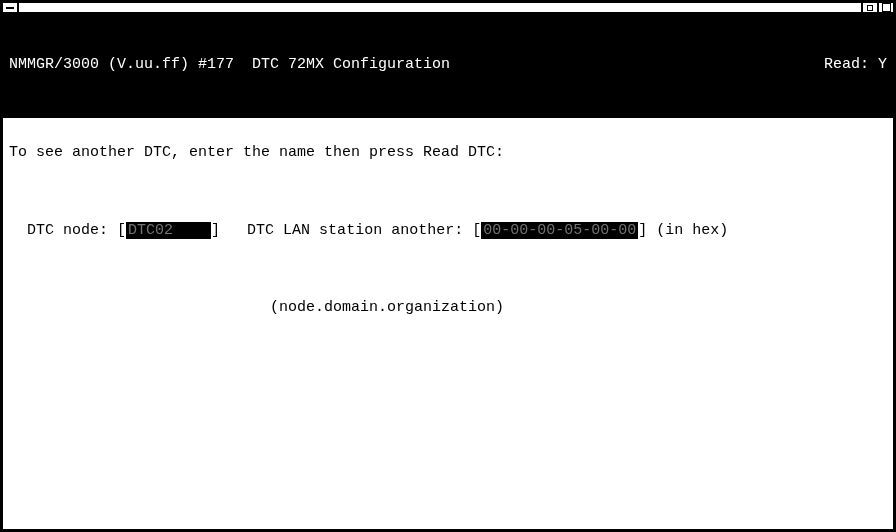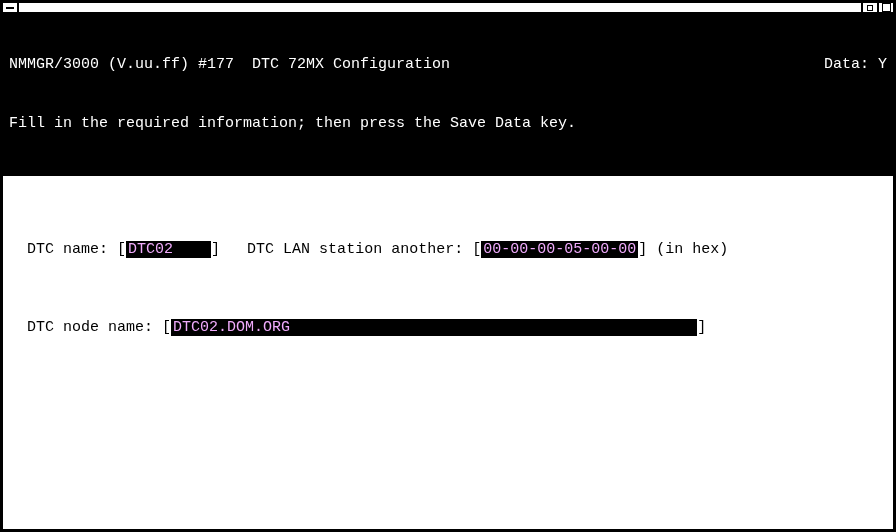--- a/index.html
+++ b/index.html
@@ -59,21 +59,21 @@
   .header-row .left { flex: 1; }
   .content {
     flex: 1;
     padding: 6px 6px 2px 6px;
     white-space: pre;
     color: #000;
   }
   .line { display: block; min-height: 19px; }
   .inv {
     background: #000;
-    color: #f0abfc;
+    color: #737373;
     padding: 0 2px;
   }
   .bracket { font-weight: normal; }
 </style>
 </head>
 <body>
 
 <div class="window">
 
   <div class="titlebar">
@@ -85,30 +85,30 @@
         <div class="sq"></div>
       </div>
     <div class="winbtn">
         <div class="sq" style="width:9px;height:9px;"></div>
       </div>
   </div>
 
   <div class="header">
     <div class="header-row">
       <span class="left"><span>NMMGR/3000 (V.uu.ff) #177</span>  <span>DTC 72MX Configuration</span></span>
-      <span><span>Data:</span> <span>Y</span></span>
+      <span><span>Read:</span> <span>Y</span></span>
     </div>
-    <div>Fill in the required information; then press the Save Data key.</div>
   </div>
 
   <div class="content">
+<span class="line">To see another DTC, enter the name then press Read DTC:</span>
 <span class="line"></span>
-<span class="line">  <span>DTC name:</span> <span class="bracket">[</span><span class="inv">DTC02    </span><span class="bracket">]</span>   <span>DTC LAN station another:</span> <span class="bracket">[</span><span class="inv">00-00-00-05-00-00</span><span class="bracket">]</span> <span>(in hex)</span></span>
+<span class="line">  <span>DTC node:</span> <span class="bracket">[</span><span class="inv">DTC02    </span><span class="bracket">]</span>   <span>DTC LAN station another:</span> <span class="bracket">[</span><span class="inv">00-00-00-05-00-00</span><span class="bracket">]</span> <span>(in hex)</span></span>
 <span class="line"></span>
-<span class="line">  <span>DTC node name:</span> <span class="bracket">[</span><span class="inv">DTC02.DOM.ORG                                             </span><span class="bracket">]</span></span>
+<span class="line">                             <span>(node.domain.organization)</span></span>
 <span class="line"></span>
 <span class="line">          </span>
 
 
 
 
 
 
 
 

